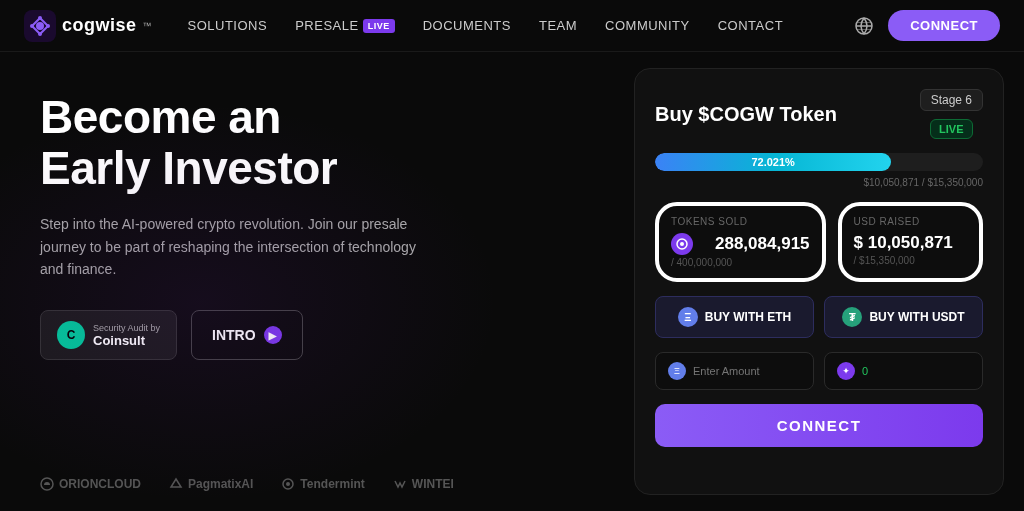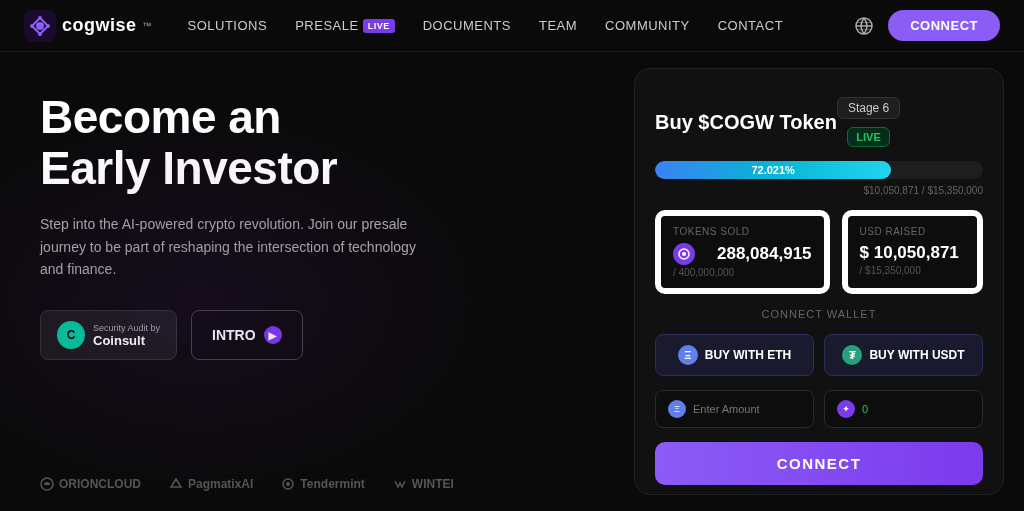--- a/index.html
+++ b/index.html
@@ -215,21 +215,21 @@
       margin: 16px 20px 16px 0;
       padding: 20px;
       display: flex;
       flex-direction: column;
       gap: 14px;
       border: 1px solid #222;
     }
     .panel-header {
       display: flex;
       align-items: center;
-      margin-top: 8px;
+      justify-content: space-between;
     }
     .panel-title {
       font-size: 20px;
       font-weight: 700;
       color: #fff;
     }
     .panel-badges {
       display: flex;
       gap: 8px;
       align-items: center;
@@ -305,22 +305,22 @@
     }
 
     
     .stats-row {
       display: flex;
       gap: 12px;
     }
     .stat-box {
       flex: 1;
       background: #0d0d0d;
-      border: 6px solid #ffffff;
-      border-radius: 10px;
+      border: 4px solid #ffffff;
+      border-radius: 22px;
       padding: 10px 12px;
     }
     .stat-label {
       font-size: 10px;
       color: #666;
       text-transform: uppercase;
       letter-spacing: 0.5px;
       margin-bottom: 6px;
     }
     .stat-value-row {
@@ -587,21 +587,20 @@
       </div>
       <div class="stat-box">
         <div class="stat-label">USD RAISED</div>
         <div class="stat-value-row">
           <span class="stat-value">$ 10,050,871</span>
         </div>
         <div class="stat-sub">/ $15,350,000</div>
       </div>
     </div>
 
-    <div class="connect-wallet-label">CONNECT WALLET</div>
 
     <div class="wallet-buttons">
       <button class="wallet-btn">
         <div class="wallet-btn-icon eth-icon">Ξ</div>
         <span>BUY WITH ETH</span>
       </button>
       <button class="wallet-btn">
         <div class="wallet-btn-icon usdt-icon">₮</div>
         <span>BUY WITH USDT</span>
       </button>

